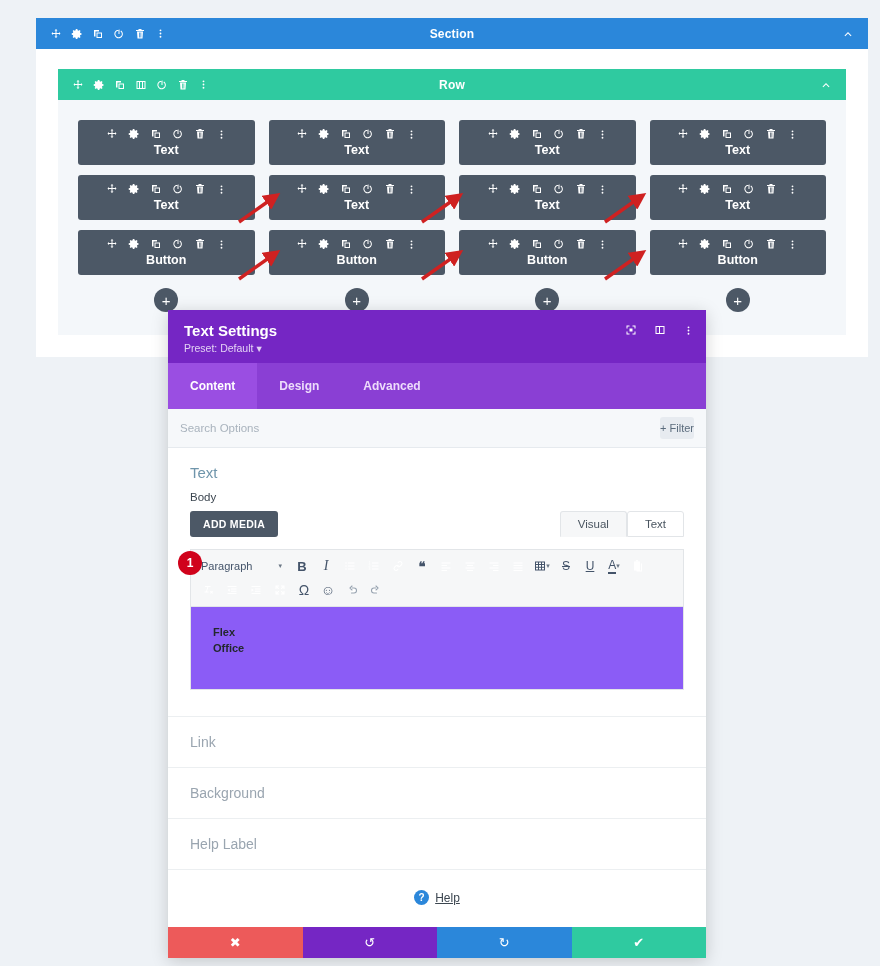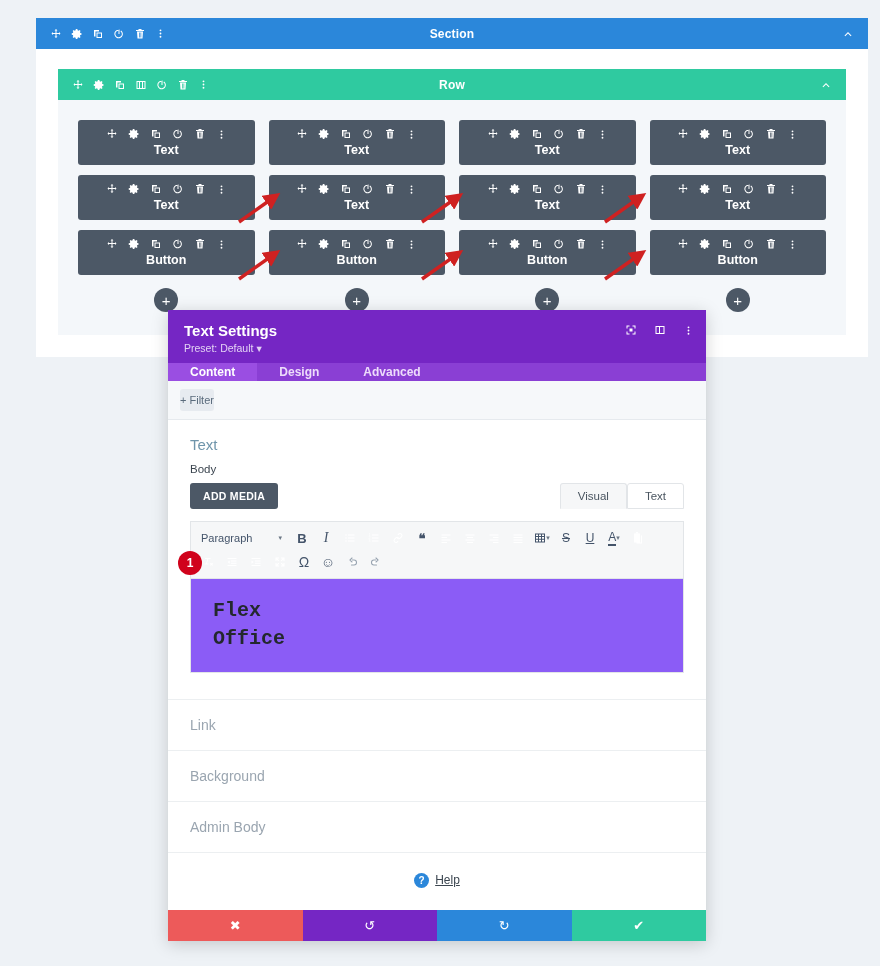--- a/index.html
+++ b/index.html
@@ -72,21 +72,21 @@
   .modal-head { background: #7526c4; padding: 12px 16px 9px; position: relative; }
   .modal-title { color: #fff; font-size: 15px; font-weight: 700; }
   .modal-preset { color: #e3d2f4; font-size: 10.5px; margin-top: 3px; }
   .modal-head-icons {
     position: absolute; right: 12px; top: 14px;
     display: flex; align-items: center; gap: 17px;
   }
 
   .tabs { background: #8a3fd4; display: flex; }
   .tab {
-    padding: 2px 22px; color: #eddcfb;
+    padding: 16px 22px; color: #eddcfb;
     font-size: 12px; font-weight: 700;
   }
   .tab.active { background: #9a4ee2; color: #fff; }
 
   .searchbar {
     background: #f6f8fa; border-bottom: 1px solid #e6eaee;
     display: flex; align-items: center; padding: 8px 12px;
   }
   .search-input { flex: 1; color: #a9b3bd; font-size: 11.5px; }
   .filter-btn {
@@ -135,22 +135,22 @@
     color: #44546a; font-size: 12px;
   }
   .tb-sel {
     font-size: 11px; color: #44546a; padding: 0 4px;
     display: flex; align-items: center; gap: 26px; min-width: 92px;
   }
   .caret { font-size: 7px; color: #6b7785; }
 
   .ed-body { min-height: 82px; padding: 18px 22px; }
   .ed-body p {
-    font-family: Liberation Mono, monospace;
-    font-weight: 700; font-size: 20px; color: #23282d; line-height: 1.42;
+    font-family: Liberation Sans, sans-serif;
+    font-weight: 700; font-size: 11px; color: #23282d; line-height: 1.42;
   }
 
   .badge {
     position: absolute; left: 178px; top: 551px;
     width: 24px; height: 24px; border-radius: 50%;
     background: #d0021b; color: #fff;
     display: flex; align-items: center; justify-content: center;
     font-size: 12px; font-weight: 700; z-index: 5;
   }
 
@@ -810,20 +810,21 @@
       </div>
     </div>
 
     <div class="tabs">
       <div class="tab active">Content</div>
       <div class="tab">Design</div>
       <div class="tab">Advanced</div>
     </div>
 
     <div class="searchbar">
+      <div class="search-input">Search Options</div>
       <div class="filter-btn">
         <span>+</span>
         <span>Filter</span>
       </div>
     </div>
 
     <div class="panel">
 
       <div class="sect-head">
         <div class="sect-title">Text</div>
@@ -1023,21 +1024,21 @@
       </div>
       <div class="toggle-row">
         <div class="toggle-label">Background</div>
         <span class="chev">
           <svg class="ic" viewBox="0 0 24 24" fill="#5d6b78">
               <path d="M12 16l-7-7 1.5-1.5L12 13l5.5-5.5L19 9z"></path>
             </svg>
         </span>
       </div>
       <div class="toggle-row">
-        <div class="toggle-label">Admin Body</div>
+        <div class="toggle-label">Help Label</div>
         <span class="chev">
           <svg class="ic" viewBox="0 0 24 24" fill="#5d6b78">
               <path d="M12 16l-7-7 1.5-1.5L12 13l5.5-5.5L19 9z"></path>
             </svg>
         </span>
       </div>
 
       <div class="help-row">
         <span class="help-icon">?</span>
         <span class="help-text">Help</span>

